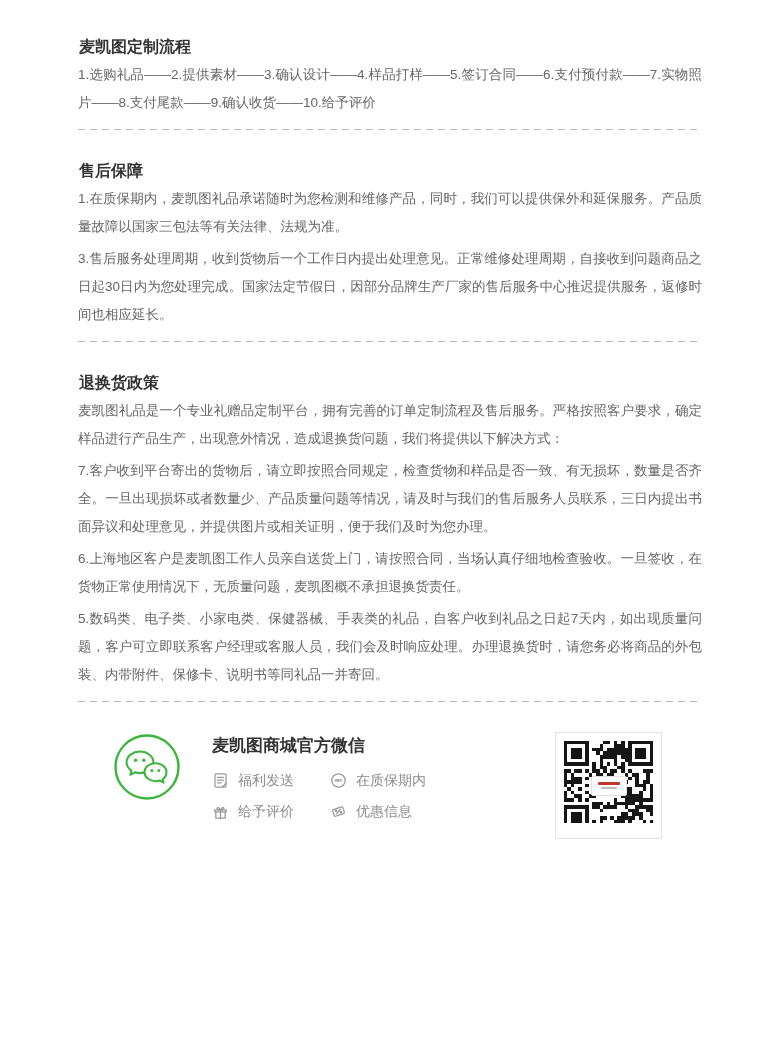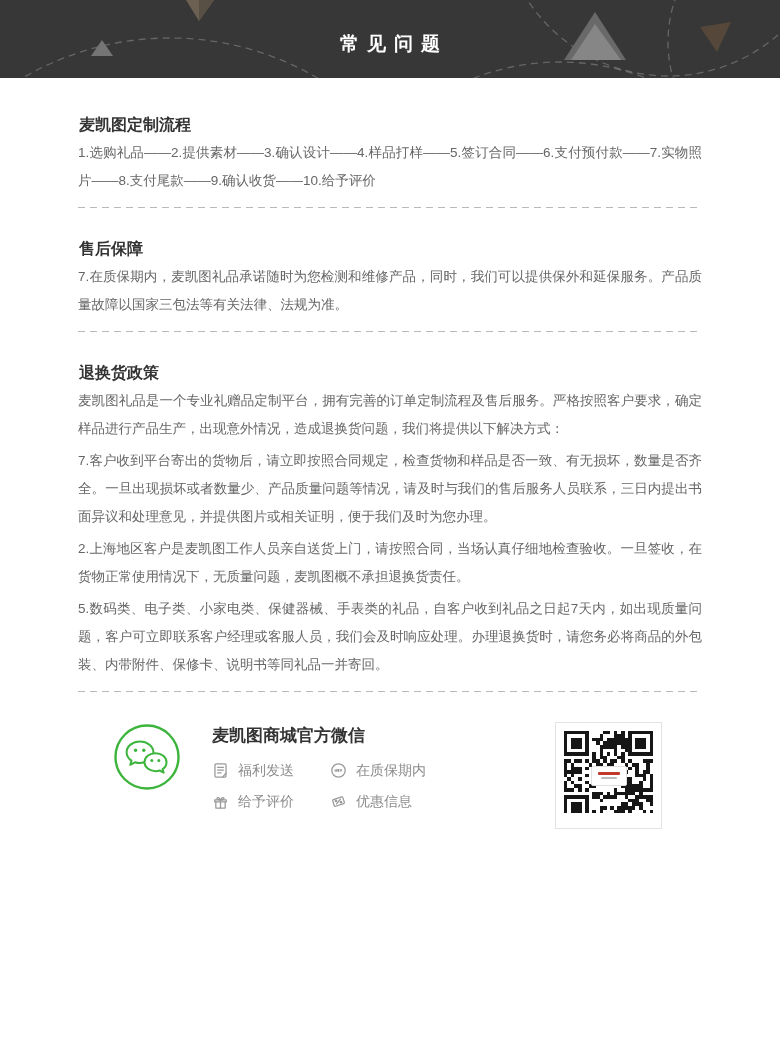--- a/index.html
+++ b/index.html
@@ -55,59 +55,43 @@
     display:flex;flex-direction:column;align-items:center;justify-content:center;gap:2px;
   }
   .qr-label b{display:block;width:22px;height:3px;background:#c0392b;border-radius:1px;}
   .qr-label u{display:block;width:16px;height:2px;background:#bbbbbb;border-radius:1px;}
 </style>
 </head>
 <body>
 
 <div class="page">
 
-  <div class="header">
-    <svg class="header-deco" width="780" height="78" viewBox="0 0 780 78">
-      <circle class="arc" cx="170" cy="330" r="292"></circle>
-      <circle class="arc" cx="560" cy="300" r="238"></circle>
-      <circle class="arc" cx="668" cy="-92" r="168"></circle>
-      <circle class="arc" cx="800" cy="42" r="132"></circle>
-      <g>
-        <polygon points="186,0 214,0 199,21" fill="#6c6052"></polygon>
-        <polygon points="199,0 214,0 199,21" fill="#595045"></polygon>
-        <polygon points="102,40 113,56 91,56" fill="#757575"></polygon>
-        <polygon points="595,12 564,60 626,60" fill="#696969"></polygon>
-        <polygon points="595,24 571,60 621,60" fill="#868686"></polygon>
-        <polygon points="700,27 731,22 717,52" fill="#55483a"></polygon>
-      </g>
-    </svg>
-    <div class="header-title">常见问题</div>
-  </div>
 
   <div class="content">
 
     <section>
       <h2 class="sec-heading first">麦凯图定制流程</h2>
       <p>1.选购礼品——2.提供素材——3.确认设计——4.样品打样——5.签订合同——6.支付预付款——7.实物照片——8.支付尾款——9.确认收货——10.给予评价</p>
     </section>
 
     <div class="divider"></div>
 
     <section>
       <h2 class="sec-heading">售后保障</h2>
-      <p>7.在质保期内，麦凯图礼品承诺随时为您检测和维修产品，同时，我们可以提供保外和延保服务。产品质量故障以国家三包法等有关法律、法规为准。</p>
+      <p>1.在质保期内，麦凯图礼品承诺随时为您检测和维修产品，同时，我们可以提供保外和延保服务。产品质量故障以国家三包法等有关法律、法规为准。</p>
+      <p>3.售后服务处理周期，收到货物后一个工作日内提出处理意见。正常维修处理周期，自接收到问题商品之日起30日内为您处理完成。国家法定节假日，因部分品牌生产厂家的售后服务中心推迟提供服务，返修时间也相应延长。</p>
     </section>
 
     <div class="divider"></div>
 
     <section>
       <h2 class="sec-heading">退换货政策</h2>
       <p>麦凯图礼品是一个专业礼赠品定制平台，拥有完善的订单定制流程及售后服务。严格按照客户要求，确定样品进行产品生产，出现意外情况，造成退换货问题，我们将提供以下解决方式：</p>
       <p>7.客户收到平台寄出的货物后，请立即按照合同规定，检查货物和样品是否一致、有无损坏，数量是否齐全。一旦出现损坏或者数量少、产品质量问题等情况，请及时与我们的售后服务人员联系，三日内提出书面异议和处理意见，并提供图片或相关证明，便于我们及时为您办理。</p>
-      <p>2.上海地区客户是麦凯图工作人员亲自送货上门，请按照合同，当场认真仔细地检查验收。一旦签收，在货物正常使用情况下，无质量问题，麦凯图概不承担退换货责任。</p>
+      <p>6.上海地区客户是麦凯图工作人员亲自送货上门，请按照合同，当场认真仔细地检查验收。一旦签收，在货物正常使用情况下，无质量问题，麦凯图概不承担退换货责任。</p>
       <p>5.数码类、电子类、小家电类、保健器械、手表类的礼品，自客户收到礼品之日起7天内，如出现质量问题，客户可立即联系客户经理或客服人员，我们会及时响应处理。办理退换货时，请您务必将商品的外包装、内带附件、保修卡、说明书等同礼品一并寄回。</p>
     </section>
 
     <div class="divider"></div>
   </div>
 
   <div class="footer">
 
     <svg class="wechat-logo" width="70" height="70" viewBox="0 0 70 70">
       <circle cx="35" cy="35" r="31.5" fill="none" stroke="#3db53d" stroke-width="2.4"></circle>

